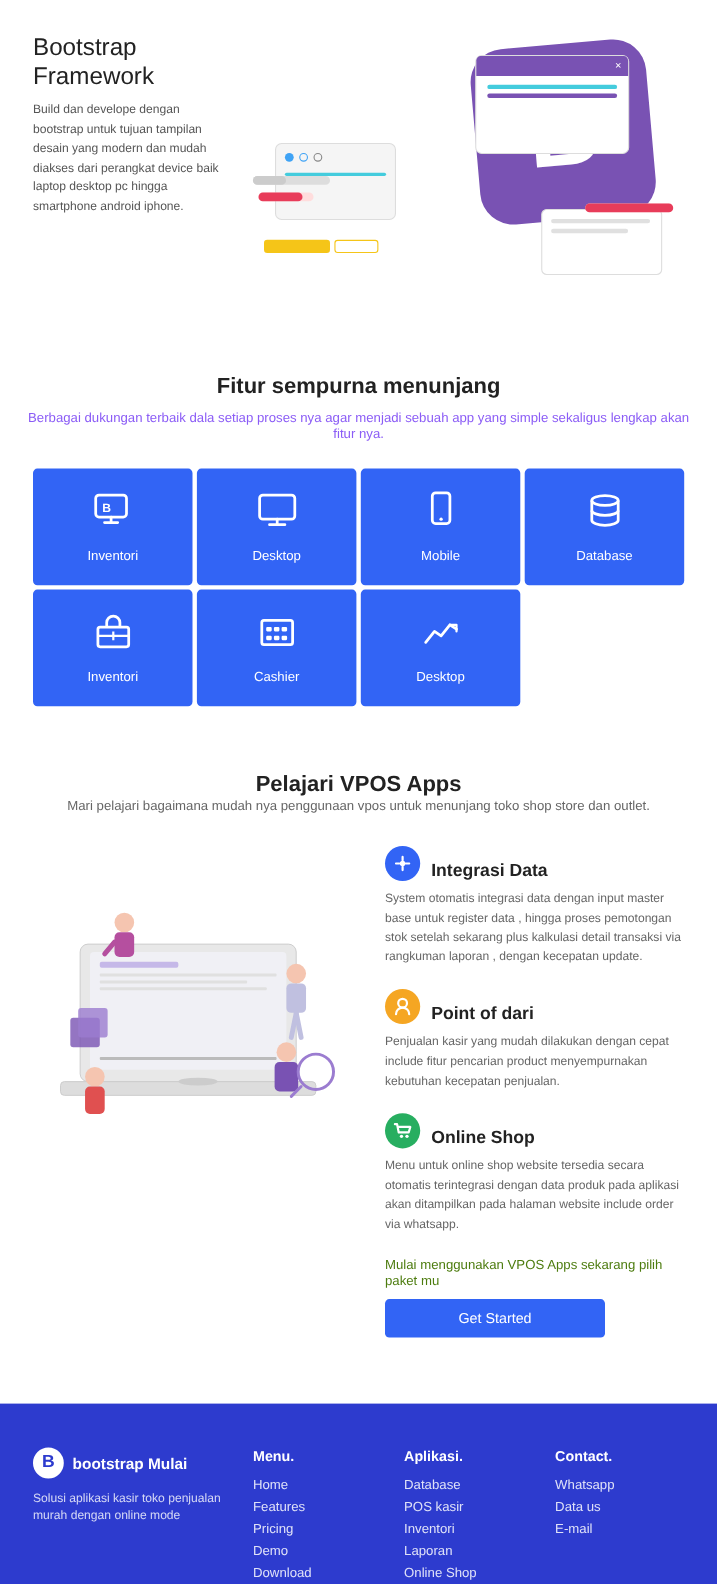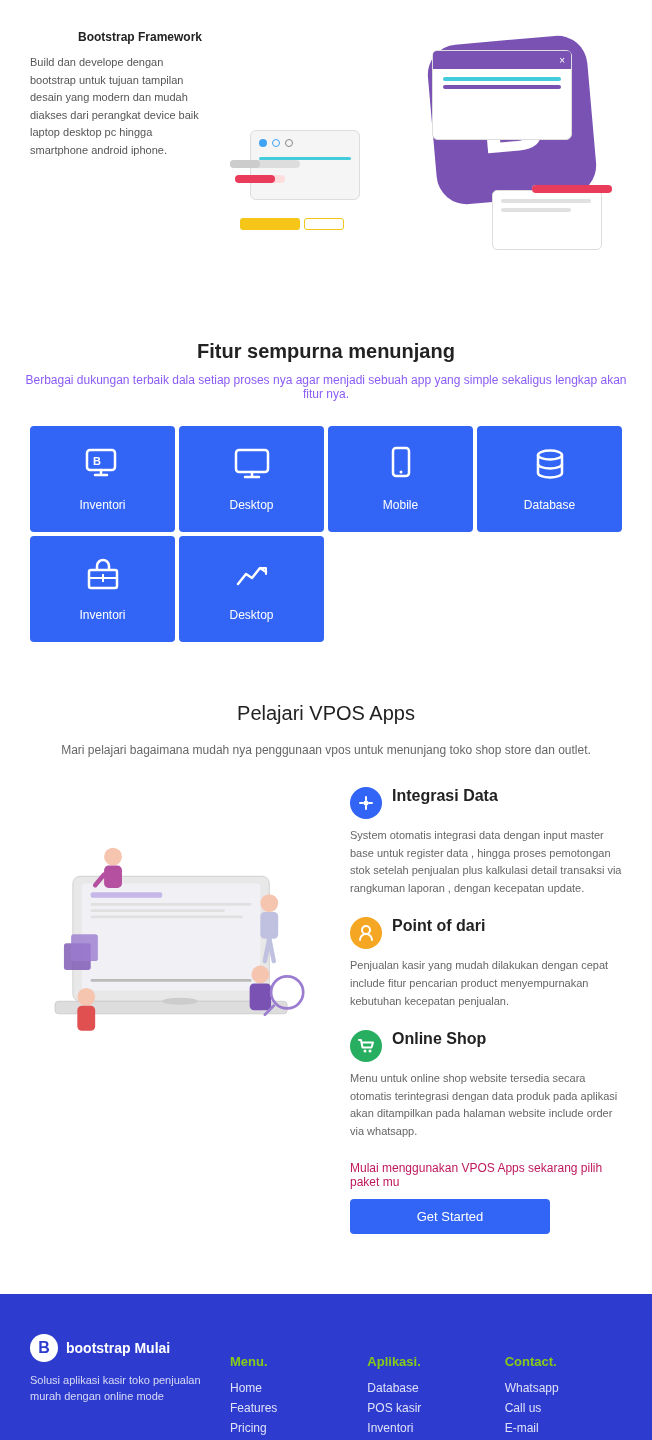--- a/index.html
+++ b/index.html
@@ -7,21 +7,21 @@
 
     
     .hero {
       display: flex;
       align-items: flex-start;
       padding: 30px 30px 20px 30px;
       background: #fff;
       min-height: 230px;
     }
     .hero-text { flex: 0 0 200px; padding-right: 20px; }
-    .hero-text h1 { font-size: 12px; font-weight: bold; color: #222; margin-bottom: 10px; margin-left: 48px; }
+    .hero-text h1 { font-size: 22px; font-weight: normal; color: #222; margin-bottom: 10px; }
     .hero-text p { font-size: 11px; color: #555; line-height: 1.6; }
     .hero-image {
       flex: 1;
       position: relative;
       height: 220px;
     }
     
     .bootstrap-illustration {
       position: relative;
       width: 100%;
@@ -91,51 +91,51 @@
     }
     .feature-icon { font-size: 32px; }
     .feature-label { font-size: 12px; color: #fff; }
 
     
     .learn-section {
       padding: 40px 20px 20px;
       text-align: center;
       background: #fff;
     }
-    .learn-section h2 { font-size: 20px; font-weight: normal; color: #222; margin-bottom: 18px; }
+    .learn-section h2 { font-size: 20px; font-weight: bold; color: #222; margin-bottom: 0; }
     .learn-section > p { font-size: 12px; color: #666; margin-bottom: 30px; }
 
     .learn-content {
       display: flex;
       align-items: flex-start;
       gap: 20px;
       text-align: left;
       padding: 0 10px;
     }
     .learn-image {
       flex: 0 0 300px;
     }
     
     .laptop-svg { width: 300px; height: 250px; }
 
     .learn-features { flex: 1; }
     .feature-item { margin-bottom: 20px; }
-    .feature-item-header { display: flex; align-items: flex-start; gap: 10px; margin-bottom: 8px; }
+    .feature-item-header { display: flex; align-items: flex-end; gap: 10px; margin-bottom: 8px; }
     .feature-item-icon {
       width: 32px; height: 32px; border-radius: 50%;
       display: flex; align-items: center; justify-content: center;
       font-size: 16px; color: #fff;
     }
     .icon-blue { background: #3264f5; }
     .icon-orange { background: #f5a623; }
     .icon-green { background: #27ae60; }
     .feature-item-title { font-size: 16px; font-weight: bold; color: #222; }
     .feature-item-desc { font-size: 11px; color: #666; line-height: 1.6; }
 
-    .cta-text { font-size: 12px; color: #be185d; margin: 15px 0 10px; }
+    .cta-text { font-size: 12px; color: #4d7c0f; margin: 15px 0 10px; }
     .cta-btn {
       background: #3264f5;
       color: #fff;
       border: none;
       padding: 10px 30px;
       border-radius: 4px;
       font-size: 13px;
       cursor: pointer;
       width: 100%;
       max-width: 200px;
@@ -162,21 +162,21 @@
     }
     .footer-b-icon {
       width: 28px; height: 28px; background: #fff; border-radius: 50%;
       display: flex; align-items: center; justify-content: center;
       font-size: 16px; font-weight: bold; color: #2d3bce;
     }
     .footer-brand-name { font-size: 14px; font-weight: bold; color: #fff; }
     .footer-brand-desc { font-size: 11px; color: rgba(255,255,255,0.8); line-height: 1.5; }
 
     .footer-col { flex: 1; }
-    .footer-col h4 { font-size: 13px; font-weight: bold; color: #84cc16; margin-bottom: 12px; margin-top: 20px; }
+    .footer-col h4 { font-size: 13px; font-weight: bold; color: #ffffff; margin-bottom: 12px; }
     .footer-col a {
       display: block;
       font-size: 12px;
       color: rgba(255,255,255,0.85);
       text-decoration: none;
       margin-bottom: 6px;
     }
 
     
     .spacer { height: 30px; }
@@ -293,20 +293,34 @@
     <div class="feature-card">
       <div class="feature-icon">
         <svg width="36" height="36" viewBox="0 0 36 36" fill="none">
             <rect x="4" y="14" width="28" height="18" rx="2" stroke="white" stroke-width="2.5" fill="none"></rect>
             <path d="M12 14V10a6 6 0 0 1 12 0v4" stroke="white" stroke-width="2.5" fill="none"></path>
             <path d="M4 22h28" stroke="white" stroke-width="2"></path>
             <line x1="18" y1="18" x2="18" y2="26" stroke="white" stroke-width="2"></line>
           </svg>
       </div>
       <span class="feature-label">Inventori</span>
+    </div>
+    <div class="feature-card">
+      <div class="feature-icon">
+        <svg width="36" height="36" viewBox="0 0 36 36" fill="none">
+            <rect x="4" y="8" width="28" height="22" rx="2" stroke="white" stroke-width="2.5" fill="none"></rect>
+            <rect x="8" y="14" width="5" height="4" rx="1" fill="white"></rect>
+            <rect x="15" y="14" width="5" height="4" rx="1" fill="white"></rect>
+            <rect x="22" y="14" width="5" height="4" rx="1" fill="white"></rect>
+            <rect x="8" y="22" width="5" height="4" rx="1" fill="white"></rect>
+            <rect x="15" y="22" width="5" height="4" rx="1" fill="white"></rect>
+            <rect x="22" y="22" width="5" height="4" rx="1" fill="white"></rect>
+          </svg>
+      </div>
+      <span class="feature-label">Cashier</span>
     </div>
     <div class="feature-card">
       <div class="feature-icon">
         <svg width="36" height="36" viewBox="0 0 36 36" fill="none">
             <polyline points="4,28 12,18 18,22 26,12 32,16" stroke="white" stroke-width="2.5" fill="none" stroke-linecap="round" stroke-linejoin="round"></polyline>
             <polyline points="26,12 32,12 32,18" stroke="white" stroke-width="2" fill="none" stroke-linecap="round" stroke-linejoin="round"></polyline>
           </svg>
       </div>
       <span class="feature-label">Desktop</span>
     </div>
@@ -363,21 +377,21 @@
       <div class="feature-item">
         <div class="feature-item-header">
           <div class="feature-item-icon icon-blue">
             <svg width="18" height="18" viewBox="0 0 18 18" fill="none">
                 <path d="M9 3v3M9 12v3M3 9h3M12 9h3" stroke="white" stroke-width="2" stroke-linecap="round"></path>
                 <circle cx="9" cy="9" r="2.5" fill="white"></circle>
               </svg>
           </div>
           <span class="feature-item-title">Integrasi Data</span>
         </div>
-        <p class="feature-item-desc">System otomatis integrasi data dengan input master base untuk register data , hingga proses pemotongan stok setelah penjualan plus kalkulasi detail transaksi via rangkuman laporan , dengan kecepatan update.</p>
+        <p class="feature-item-desc">System otomatis integrasi data dengan input master base untuk register data , hingga proses pemotongan stok setelah sekarang plus kalkulasi detail transaksi via rangkuman laporan , dengan kecepatan update.</p>
       </div>
 
       <div class="feature-item">
         <div class="feature-item-header">
           <div class="feature-item-icon icon-orange">
             <svg width="18" height="18" viewBox="0 0 18 18" fill="none">
                 <circle cx="9" cy="6" r="4" stroke="white" stroke-width="2" fill="none"></circle>
                 <path d="M3 16c0-3.314 2.686-6 6-6s6 2.686 6 6" stroke="white" stroke-width="2" stroke-linecap="round" fill="none"></path>
               </svg>
           </div>
@@ -432,18 +446,18 @@
       <a href="#">Database</a>
       <a href="#">POS kasir</a>
       <a href="#">Inventori</a>
       <a href="#">Laporan</a>
       <a href="#">Online Shop</a>
     </div>
 
     <div class="footer-col">
       <h4>Contact.</h4>
       <a href="#">Whatsapp</a>
-      <a href="#">Call us</a>
+      <a href="#">Data us</a>
       <a href="#">E-mail</a>
     </div>
   </div>
 
 </div>
 
 </body></html>

